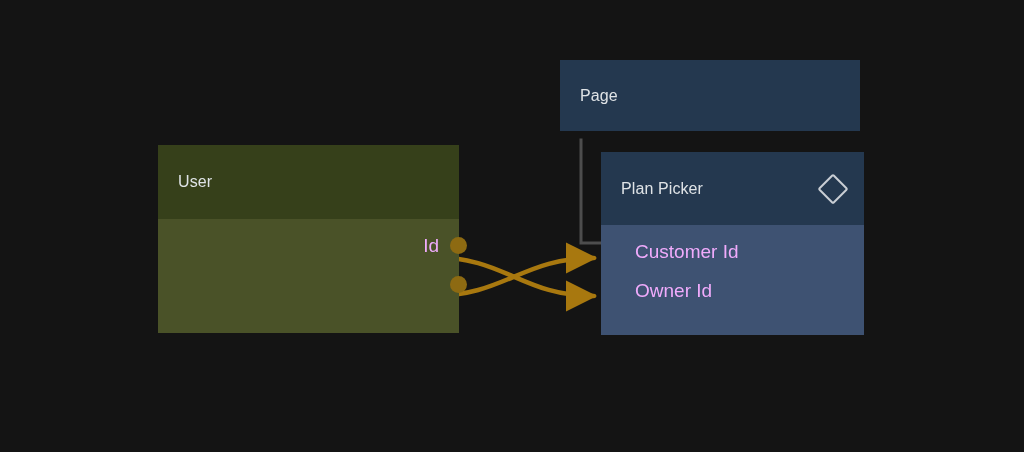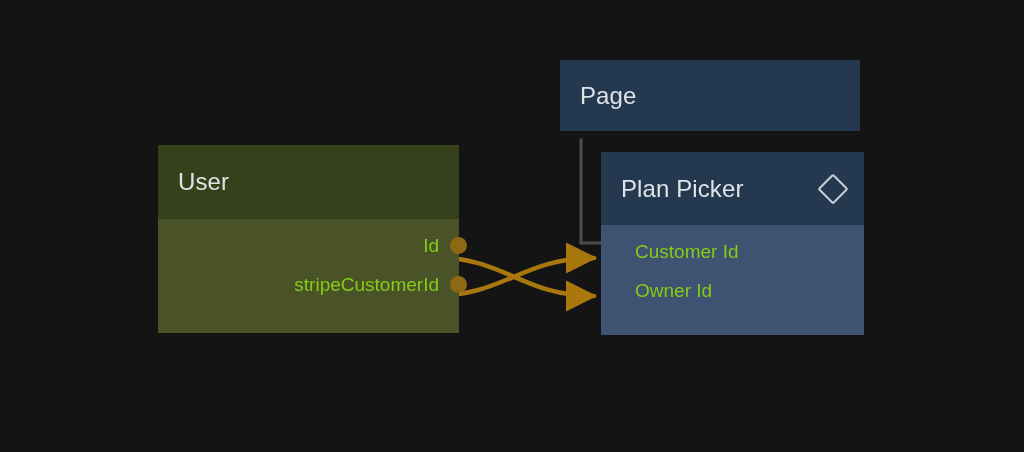--- a/index.html
+++ b/index.html
@@ -26,38 +26,38 @@
   }
   .node-header {
     box-sizing: border-box;
     display: flex;
     align-items: center;
     justify-content: space-between;
     padding: 0 20px;
   }
   .node-title {
     color: #dfe3e6;
-    font-size: 24px;
+    font-size: 16px;
     letter-spacing: 0.1px;
     white-space: nowrap;
     text-align: right;
   }
   .node-body {
     box-sizing: border-box;
     position: relative;
   }
 
   
   .field-row {
     position: absolute;
     display: flex;
     align-items: center;
     white-space: nowrap;
     font-size: 19px;
-    color: #84cc16;
+    color: #f0abfc;
     height: 26px;
   }
   .field-row.right {
     right: 20px;
     justify-content: flex-end;
   }
   .field-row.left {
     left: 34px;
     justify-content: flex-start;
   }
@@ -158,23 +158,20 @@
   </svg>
 
   <div class="node" id="node-user">
     <div class="node-header">
       <span class="node-title">User</span>
     </div>
     <div class="node-body">
       <div class="field-row right" style="top: 14px;">
         <span>Id</span>
       </div>
-      <div class="field-row right" style="top: 53px;">
-        <span>stripeCustomerId</span>
-      </div>
       <span class="port-dot" style="left: 292px; top: 18px;"></span>
       <span class="port-dot" style="left: 292px; top: 57px;"></span>
     </div>
   </div>
 
   <div class="node" id="node-page">
     <div class="node-header">
       <span class="node-title">Page</span>
     </div>
   </div>

